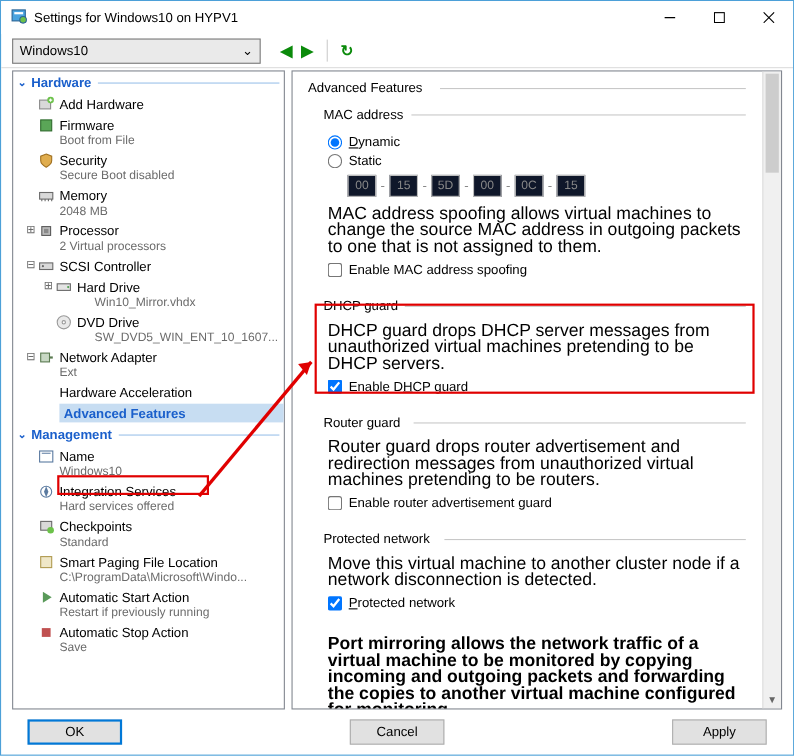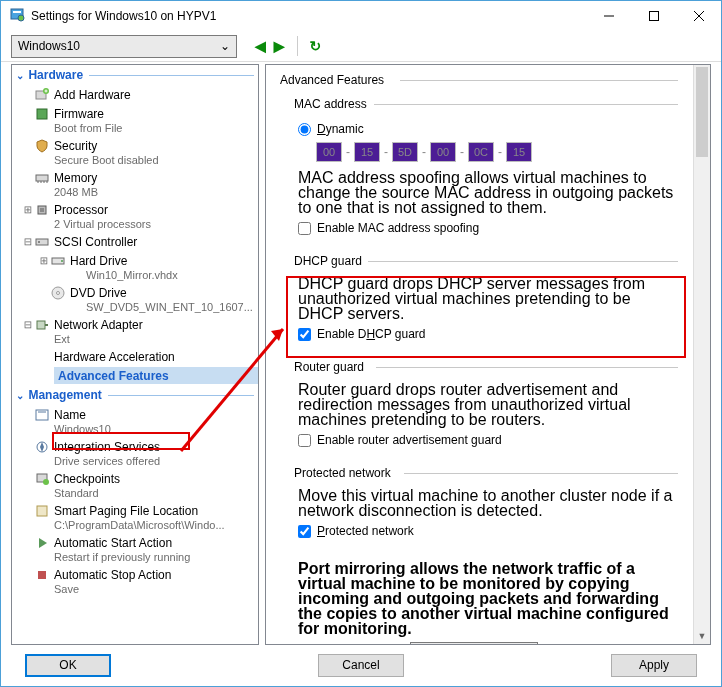--- a/index.html
+++ b/index.html
@@ -44,21 +44,21 @@
 
 .group { margin-bottom: 10px; position:relative; }
 .group-title { position:relative; font-size:12px; margin-bottom:4px; }
 .group-title::after { content:""; position:absolute; left: calc(var(--tw,120px)); right:0; top:50%; height:1px; background:#c8c8c8; }
 .group-body { padding: 4px 0 6px 14px; font-size:12px; }
 .group-desc { font-size:16px; color:#000; margin-bottom:6px; line-height:15px; }
 label.cb, label.rb { display:flex; align-items:center; gap:6px; font-size:12px; margin:3px 0;}
 label.cb input, label.rb input { margin:0; }
 .underline-letter { text-decoration: underline; }
 .mac-row { display:flex; align-items:center; gap:4px; margin:6px 0 8px 18px; }
-.mac-cell { width:26px; height:20px; border:1px solid #bdbdbd; background:#4c1d95; text-align:center; font-size:11px; line-height:18px; color:#888;}
+.mac-cell { width:26px; height:20px; border:1px solid #bdbdbd; background:#0f172a; text-align:center; font-size:11px; line-height:18px; color:#888;}
 .macdash { color:#888; font-size:12px; }
 
 .footer { height: 36px; display:flex; align-items:center; justify-content:space-between; gap:8px; padding: 0 24px; }
 .btn { width:86px; height:23px; border:1px solid #adadad; background:#e1e1e1; font-size:12px; display:flex; align-items:center; justify-content:center; }
 .btn.primary { border:2px solid #0178d7; background:#e1e1e1; }
 
 .mirror-row{display:flex;align-items:center;gap:20px;margin-top:4px;}
 .mselect{width:128px;height:21px;border:1px solid #7a7a7a;background:#eaeaea;display:flex;align-items:center;padding:0 6px;position:relative;font-size:12px;}
 .mselect .chev{position:absolute;right:6px;}
 
@@ -279,21 +279,21 @@
       <div class="tree-row">
           <span class="tree-exp"></span>
           <span class="tree-icon">
             <svg class="ico" viewBox="0 0 16 16">
               <circle cx="8" cy="8" r="5" fill="none" stroke="#5a7aa0"></circle>
               <path d="M8 3 L10 8 L8 13 L6 8 Z" fill="#5a7aa0"></path>
             </svg>
           </span>
           <span class="tree-label">Integration Services</span>
         </div>
-      <div class="tree-sub">Drive services offered</div>
+      <div class="tree-sub">Hard services offered</div>
     </div>
     <div class="tree-item">
       <div class="tree-row">
           <span class="tree-exp"></span>
           <span class="tree-icon">
             <svg class="ico" viewBox="0 0 16 16">
               <rect x="3" y="3" width="10" height="8" fill="#d9d9d9" stroke="#6a6a6a"></rect>
               <circle cx="12" cy="11" r="3" fill="#6cc24a"></circle>
             </svg>
           </span>
@@ -346,20 +346,24 @@
       <div class="group" style="--tw:120px;">
         <div class="group-title">Advanced Features</div>
       </div>
 
       <div class="group" style="--tw:80px; padding-left:14px;">
         <div class="group-title">MAC address</div>
         <div class="group-body" style="padding-left:4px;">
           <label class="rb">
               <input type="radio" checked="" style="">
               <span><span class="underline-letter">D</span><span>ynamic</span></span>
+            </label>
+          <label class="rb">
+              <input type="radio" style="">
+              <span>Static</span>
             </label>
           <div class="mac-row">
             <span class="mac-cell">00</span>
               <span class="macdash">-</span>
             <span class="mac-cell">15</span>
               <span class="macdash">-</span>
             <span class="mac-cell">5D</span>
               <span class="macdash">-</span>
             <span class="mac-cell">00</span>
               <span class="macdash">-</span>

